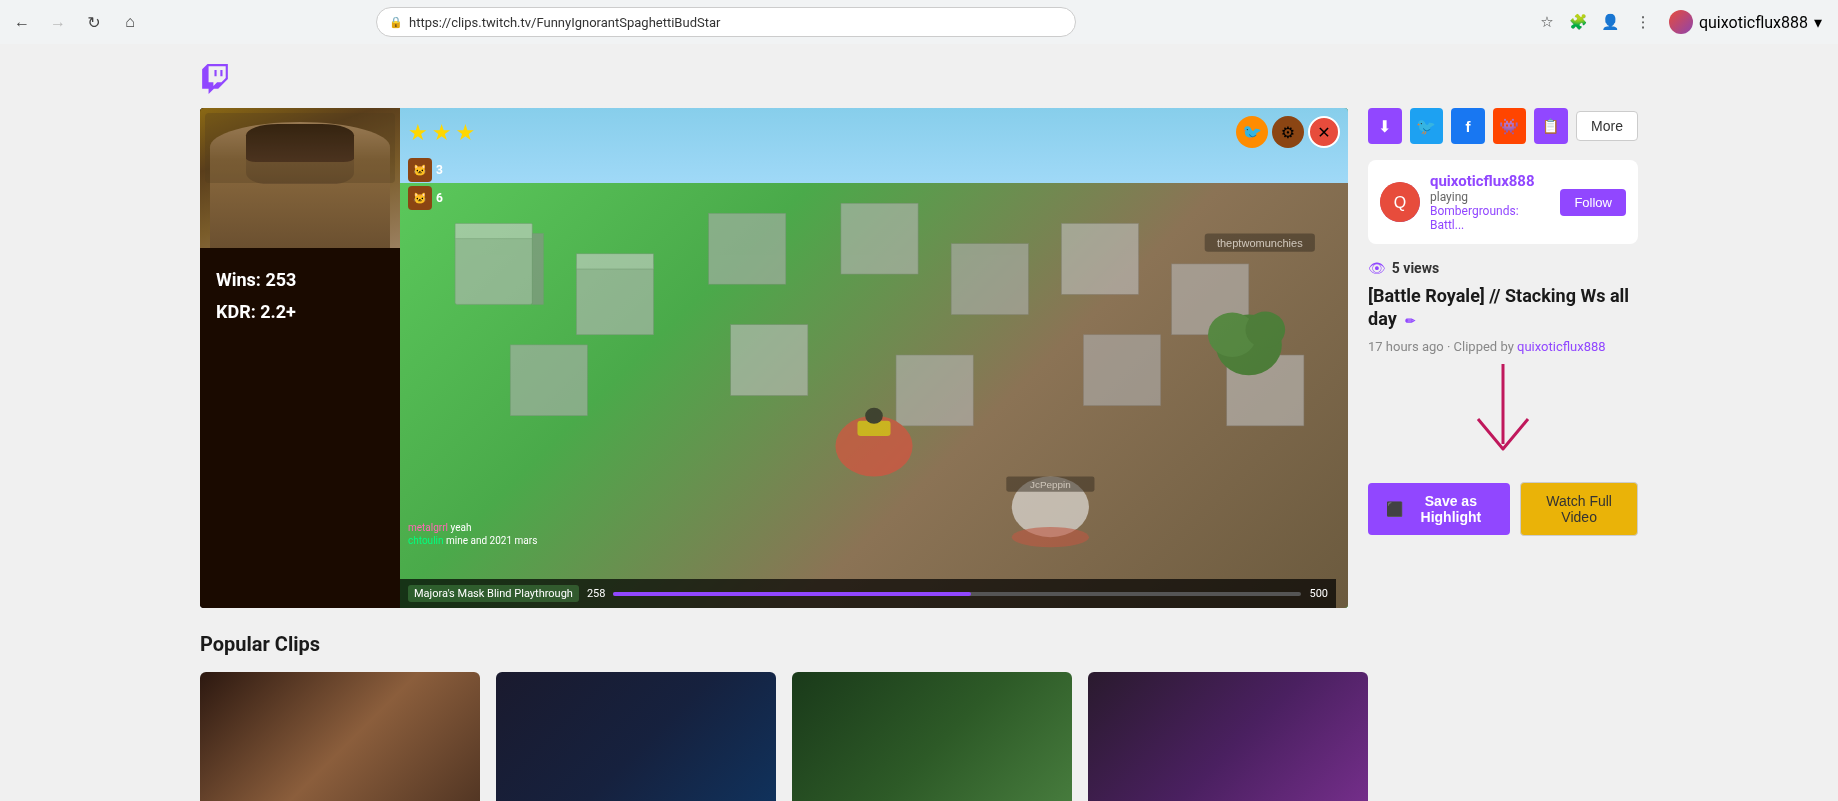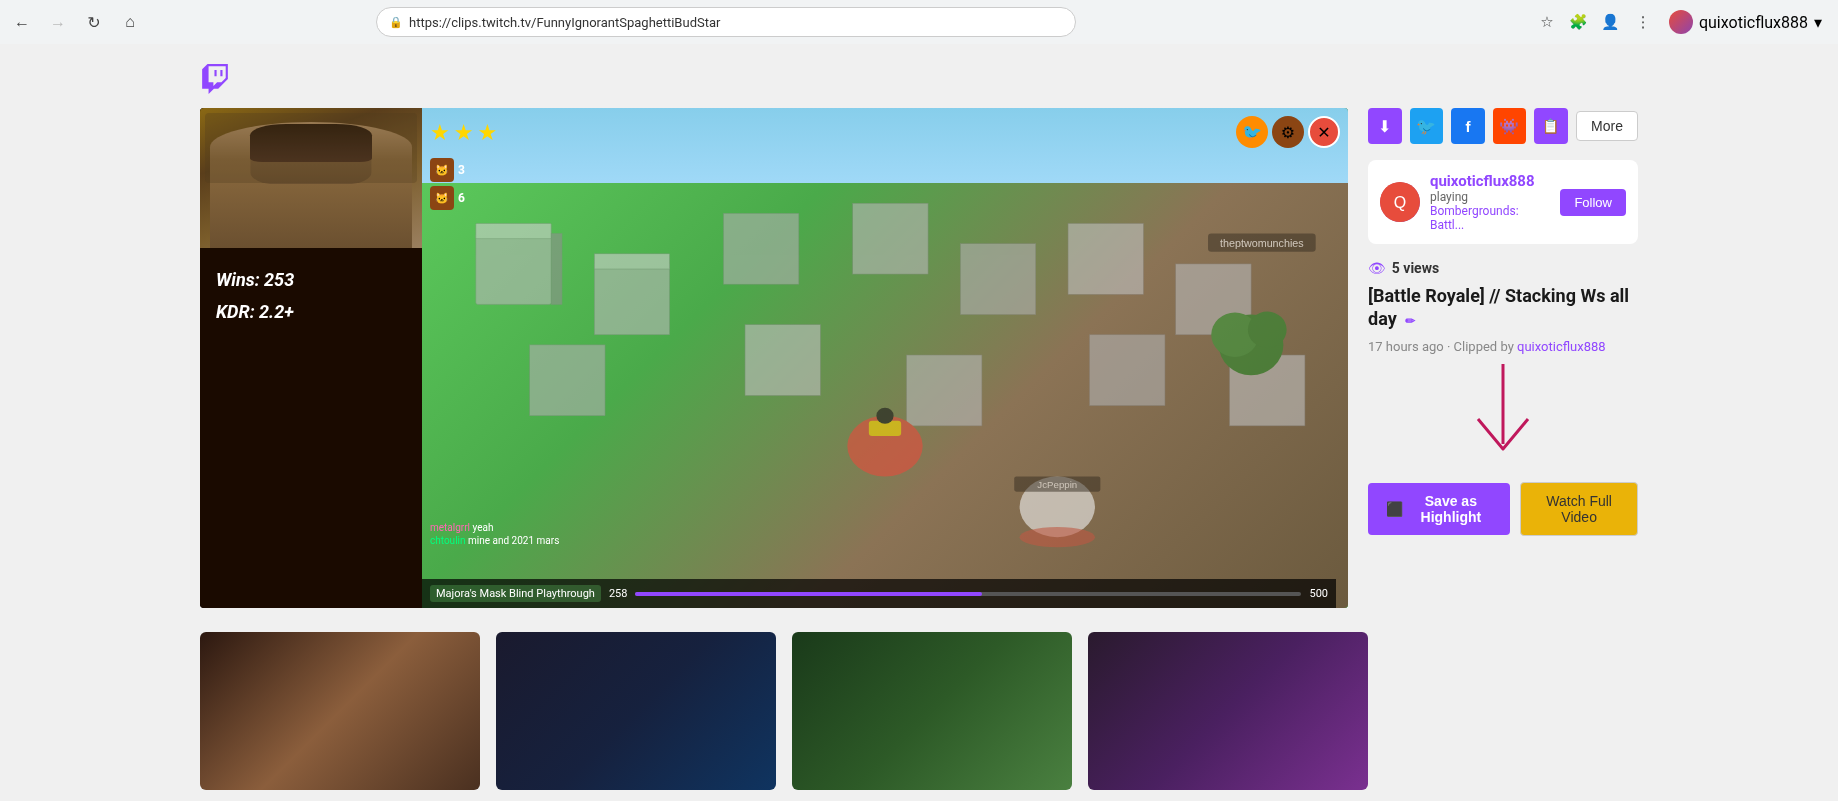--- a/index.html
+++ b/index.html
@@ -31,21 +31,21 @@
     .sidebar { width: 270px; flex-shrink: 0; }
 
     
     .video-player {
       background: #000; border-radius: 4px; overflow: hidden; position: relative; width: 100%; aspect-ratio: 16/9; max-height: 500px;
     }
     .video-game-area {
       position: absolute; top: 0; left: 0; right: 0; bottom: 0; display: flex;
     }
     .webcam-panel {
-      width: 222px; flex-shrink: 0; background: #1a0a00; display: flex; flex-direction: column; font-style: italic;
+      width: 200px; flex-shrink: 0; background: #1a0a00; display: flex; flex-direction: column;
     }
     .webcam-video {
       width: 100%; height: 140px; background: linear-gradient(160deg, #8B6914 0%, #5a3e1b 30%, #7a5c2a 60%, #9b8060 100%); position: relative; overflow: hidden;
     }
     .webcam-stats {
       padding: 16px; color: white; font-size: 18px; font-weight: bold; line-height: 1.8;
     }
     .game-area {
       flex: 1; background: linear-gradient(180deg, #87ceeb 0%, #87ceeb 20%, #4a9e4a 20%);
       position: relative; overflow: hidden;
@@ -355,20 +355,21 @@
         <button class="save-highlight-btn">
           <span>⬛</span>
           <span>Save as Highlight</span>
         </button>
         <button class="watch-full-btn">Watch Full Video</button>
       </div>
     </div>
   </div>
 
   <div class="popular-section">
+    <div class="popular-title">Popular Clips</div>
     <div class="clips-grid">
       <div class="clip-card">
         <div class="clip-thumb clip-thumb-1"></div>
       </div>
       <div class="clip-card">
         <div class="clip-thumb clip-thumb-2"></div>
       </div>
       <div class="clip-card">
         <div class="clip-thumb clip-thumb-3"></div>
       </div>

